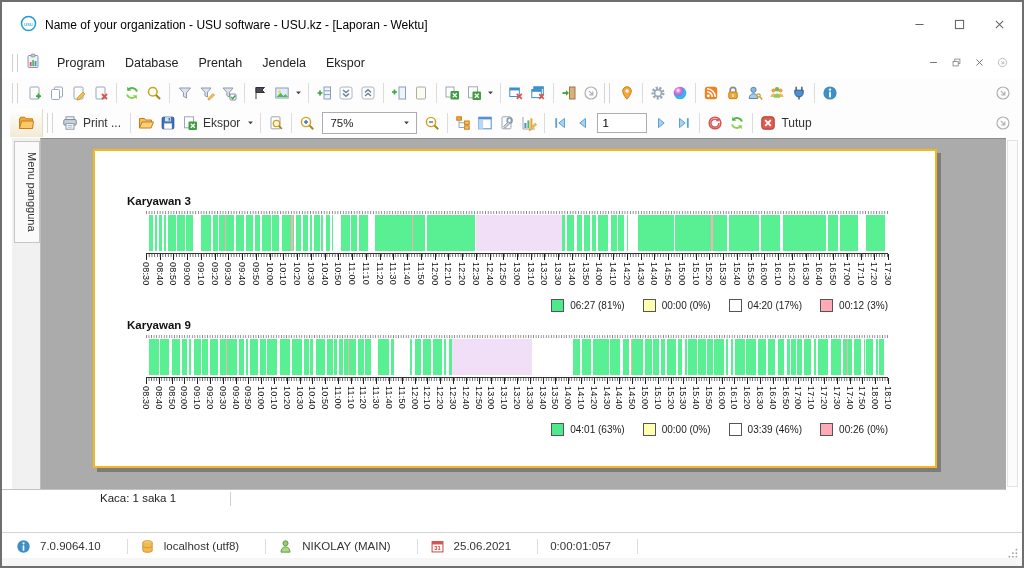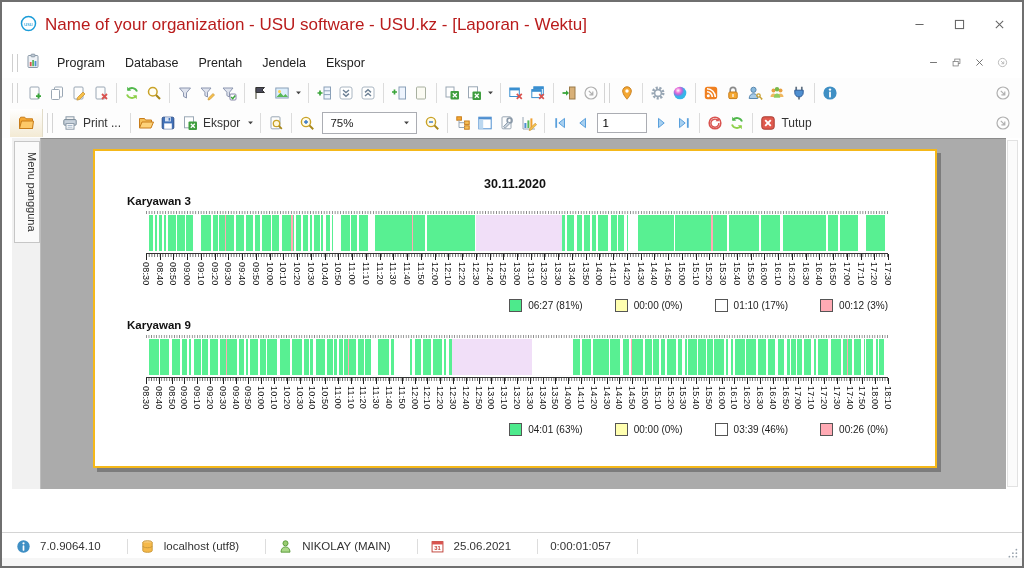--- a/index.html
+++ b/index.html
@@ -1,21 +1,21 @@
 <!DOCTYPE html>
 <html><head>
 <meta charset="utf-8">
 <style>
   html,body{margin:0;padding:0;background:#d8d8d8;}
   .win{position:relative;width:1024px;height:568px;box-sizing:border-box;border:2px solid #6f6f6f;
        background:#fff;font-family:"Liberation Sans",sans-serif;overflow:hidden;}
   
   .titlebar{position:absolute;top:0;left:0;right:0;height:46px;display:flex;align-items:center;padding-left:18px;}
   .titlebar .logo svg{width:17px;height:17px;margin-right:8px;}
-  .title{font-size:17px;color:#b91c1c;}
+  .title{font-size:12px;color:#000000;}
   .wbtns{position:absolute;right:10px;top:12px;display:flex;gap:14px;}
   .wbtn{width:26px;height:20px;display:flex;align-items:center;justify-content:center;}
   .wbtn svg{width:13px;height:13px;}
   
   .menubar{position:absolute;top:46px;left:0;right:0;height:30px;display:flex;align-items:center;padding:0 8px 0 10px;}
   .mgrip{width:4px;height:18px;border-left:1px solid #cfcfcf;border-right:1px solid #cfcfcf;margin-right:7px;}
   .menubar .mic svg{width:16px;height:16px;margin-right:6px;}
   .menuitem{font-size:12.5px;color:#222;padding:4px 10px;cursor:default;}
   .mdis{margin-left:auto;display:flex;gap:12px;align-items:center;padding-right:6px;}
   .mdi svg{width:11px;height:11px;}
@@ -50,21 +50,21 @@
   #chart0{top:44px;} #chart1{top:168px;}
   .chart-caption{position:absolute;left:32px;top:0;font-size:11.5px;font-weight:bold;color:#111;}
   .topticks{position:absolute;top:16px;height:3px;background-image:linear-gradient(90deg,#888 0,#888 1px,transparent 1px);background-repeat:repeat-x;}
   .band{position:absolute;top:20px;height:36px;background:#fff;}
   .seg{position:absolute;top:0;height:100%;}
   .axis{position:absolute;top:58px;height:46px;}
   .axline{position:absolute;top:0;left:0;right:0;height:1px;background:#333;}
   .axminor{position:absolute;top:1px;left:0;right:0;height:3px;background-image:linear-gradient(90deg,#666 0,#666 1px,transparent 1px);background-repeat:repeat-x;}
   .axmajor{position:absolute;top:1px;width:1px;height:6px;background:#222;}
   .axlbl{position:absolute;top:9px;writing-mode:vertical-rl;font-size:9px;color:#111;line-height:1;letter-spacing:.2px;}
-  .legend{position:absolute;left:51px;width:742px;top:104px;display:flex;justify-content:flex-end;gap:32px;}
+  .legend{position:absolute;left:51px;width:742px;top:104px;display:flex;justify-content:flex-end;gap:18px;}
   .lg-item{display:flex;align-items:center;gap:6px;}
   .lg-swatch{width:13px;height:13px;border:1px solid #555;box-sizing:border-box;flex:0 0 auto;}
   .lg-label{font-size:10px;color:#222;white-space:nowrap;}
   
   .kacarow{position:absolute;top:487px;left:0;right:16px;height:18px;background:#fff;border-top:1px solid #c2c2c2;
            font-size:11.5px;color:#222;line-height:17px;padding-left:98px;box-sizing:border-box;}
   .kdiv{position:absolute;left:228px;top:2px;width:1px;height:14px;background:#cfcfcf;}
   .tabrow{position:absolute;top:505px;left:0;right:0;height:25px;background:#fff;}
   .doctab{position:absolute;left:30px;top:1px;height:22px;display:flex;align-items:center;gap:7px;padding:0 13px;
           border:1px solid #c8c8c8;border-bottom:none;color:#1b9cd8;font-size:12px;background:#fff;}
@@ -543,21 +543,20 @@
         </svg>
       </span>
   </div>
 
   <div class="workspace">
     <div class="sidestrip">
       <div class="vtab">Menu pangguna</div>
     </div>
     <div class="preview">
       <div class="page">
-        <div class="report-date">30.11.2020</div>
         <div class="chart" id="chart0">
             <div class="chart-caption">Karyawan 3</div>
             <div class="topticks" style="left: 51px; width: 742px; background-size: 2.74815px 100%;"></div>
             <div class="band" style="left: 51px; width: 742px;">
               <div class="seg" style="left: 2.74815px; width: 3.98851px; background: rgb(88, 240, 146);"></div>
               <div class="seg" style="left: 8.78108px; width: 2.60199px; background: rgb(88, 240, 146);"></div>
               <div class="seg" style="left: 13.3177px; width: 3.01192px; background: rgb(88, 240, 146);"></div>
               <div class="seg" style="left: 17.7438px; width: 2.2999px; background: rgb(88, 240, 146);"></div>
               <div class="seg" style="left: 21.5076px; width: 8.62961px; background: rgb(88, 240, 146);"></div>
               <div class="seg" style="left: 31.3484px; width: 7.45176px; background: rgb(88, 240, 146);"></div>
@@ -729,21 +728,21 @@
               <span class="lg-item">
                 <span class="lg-swatch" style="background: rgb(77, 234, 140);"></span>
                 <span class="lg-label">06:27 (81%)</span>
               </span>
               <span class="lg-item">
                 <span class="lg-swatch" style="background: rgb(255, 255, 176);"></span>
                 <span class="lg-label">00:00 (0%)</span>
               </span>
               <span class="lg-item">
                 <span class="lg-swatch" style="background: rgb(255, 255, 255);"></span>
-                <span class="lg-label">01:10 (17%)</span>
+                <span class="lg-label">04:20 (17%)</span>
               </span>
               <span class="lg-item">
                 <span class="lg-swatch" style="background: rgb(255, 170, 180);"></span>
                 <span class="lg-label">00:12 (3%)</span>
               </span>
             </div>
           </div>
         <div class="chart" id="chart1">
             <div class="chart-caption">Karyawan 9</div>
             <div class="topticks" style="left: 51px; width: 742px; background-size: 2.55862px 100%;"></div>
@@ -966,20 +965,24 @@
                 <span class="lg-swatch" style="background: rgb(255, 170, 180);"></span>
                 <span class="lg-label">00:26 (0%)</span>
               </span>
             </div>
           </div>
       </div>
     </div>
     <div class="vscroll"></div>
   </div>
 
+  <div class="kacarow">
+    <span>Kaca: 1 saka 1</span>
+    <span class="kdiv"></span>
+  </div>
 
 
   <div class="statusbar">
     <span class="sbi">
         <svg viewBox="0 0 16 16" width="16" height="16">
           <circle cx="8" cy="8" r="6.6" fill="#3f8fc4"></circle>
           <circle cx="8" cy="4.6" r="1.2" fill="#fff"></circle>
           <rect x="7.1" y="6.6" width="1.8" height="6" rx=".9" fill="#fff"></rect>
         </svg>
       </span>

